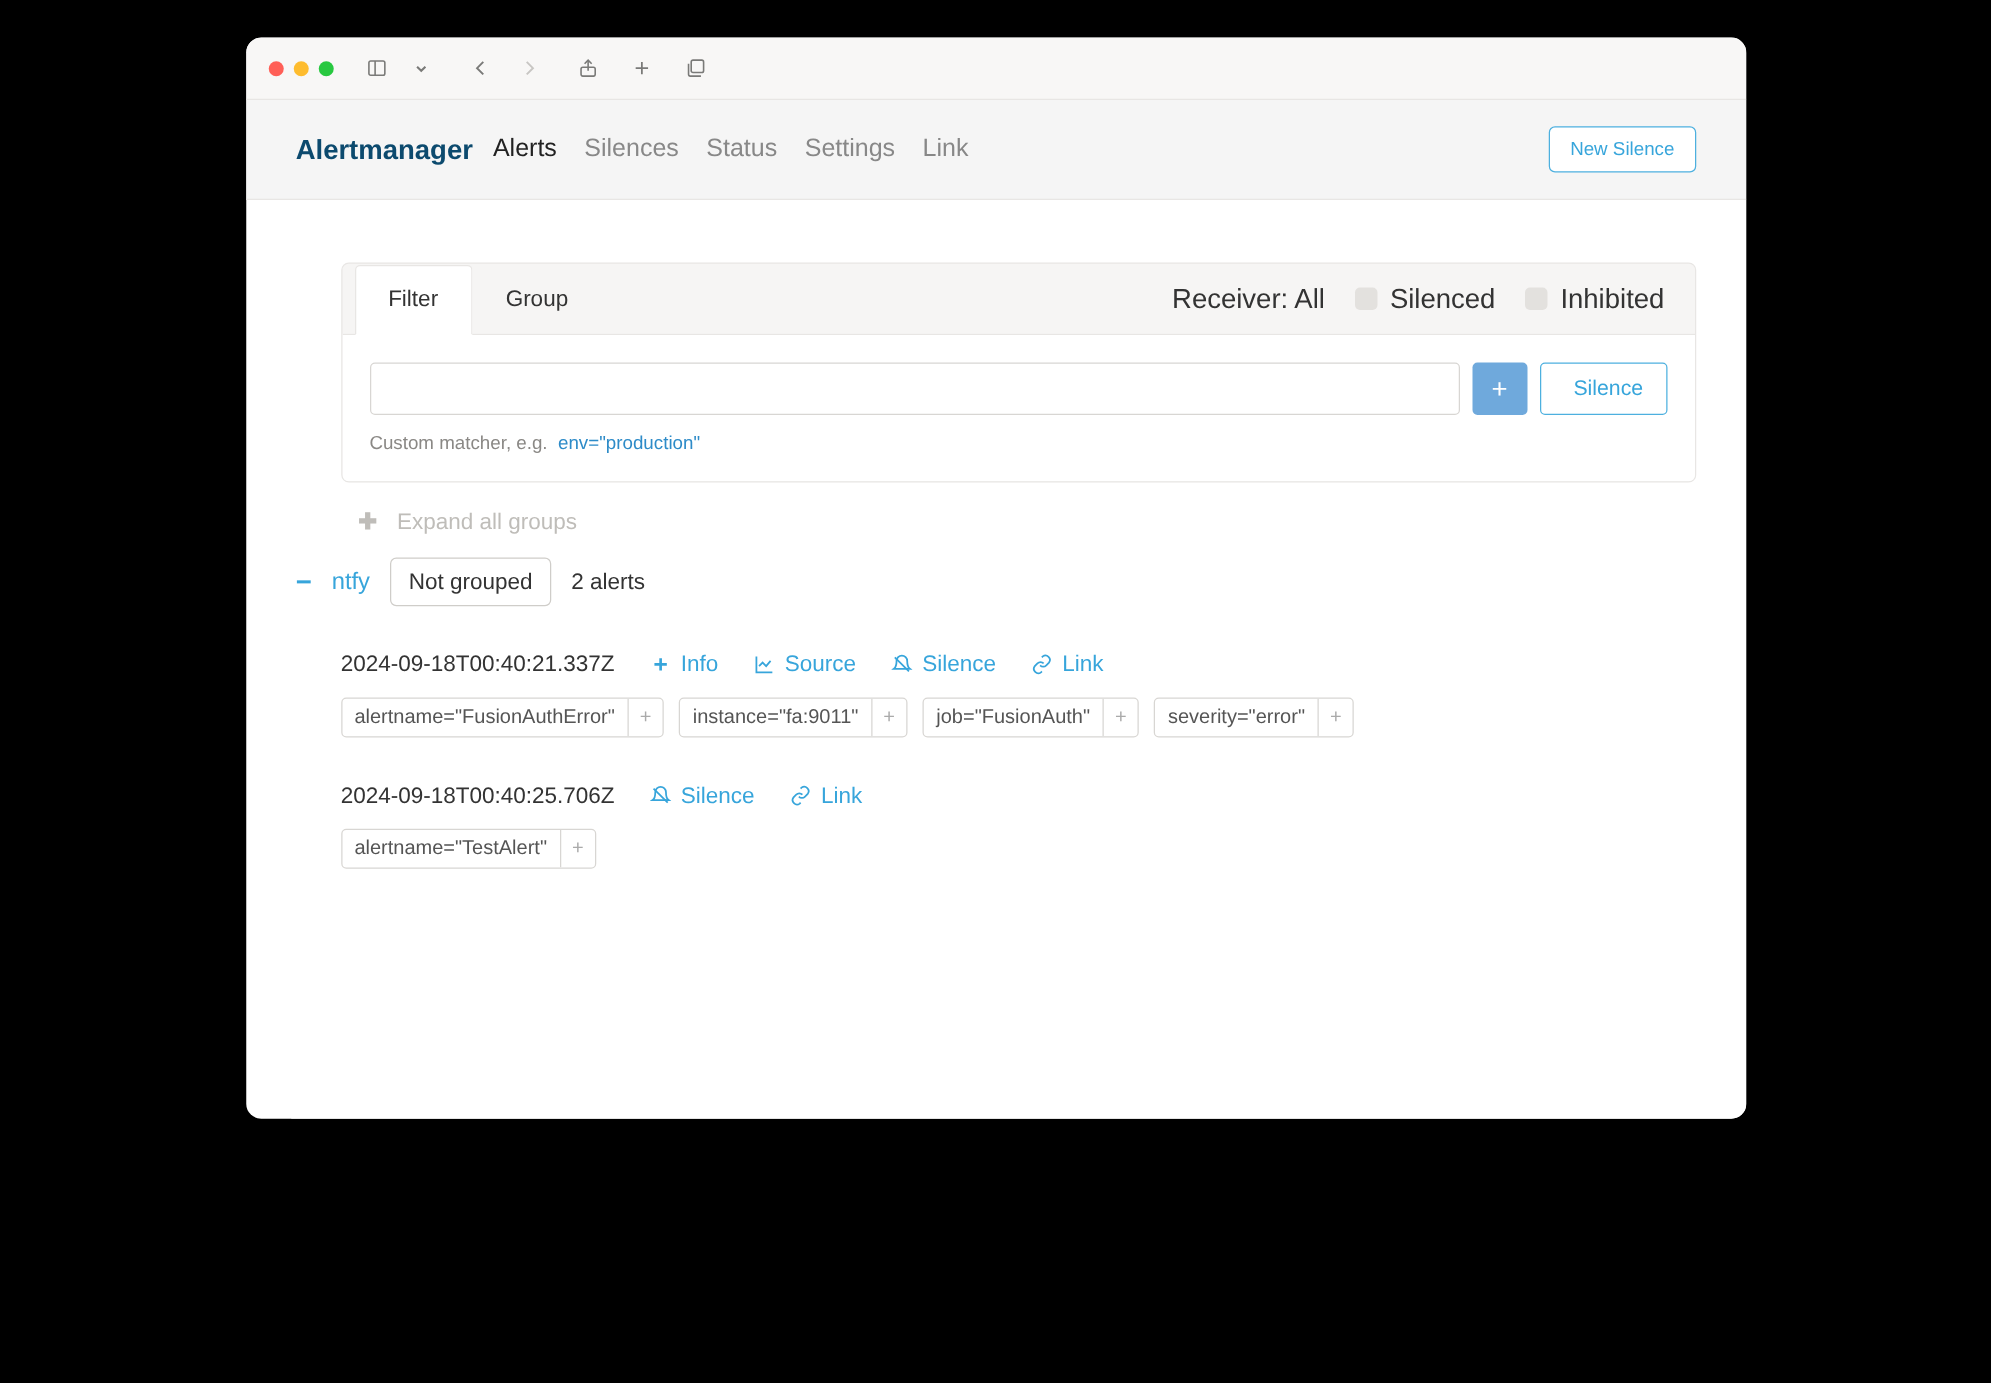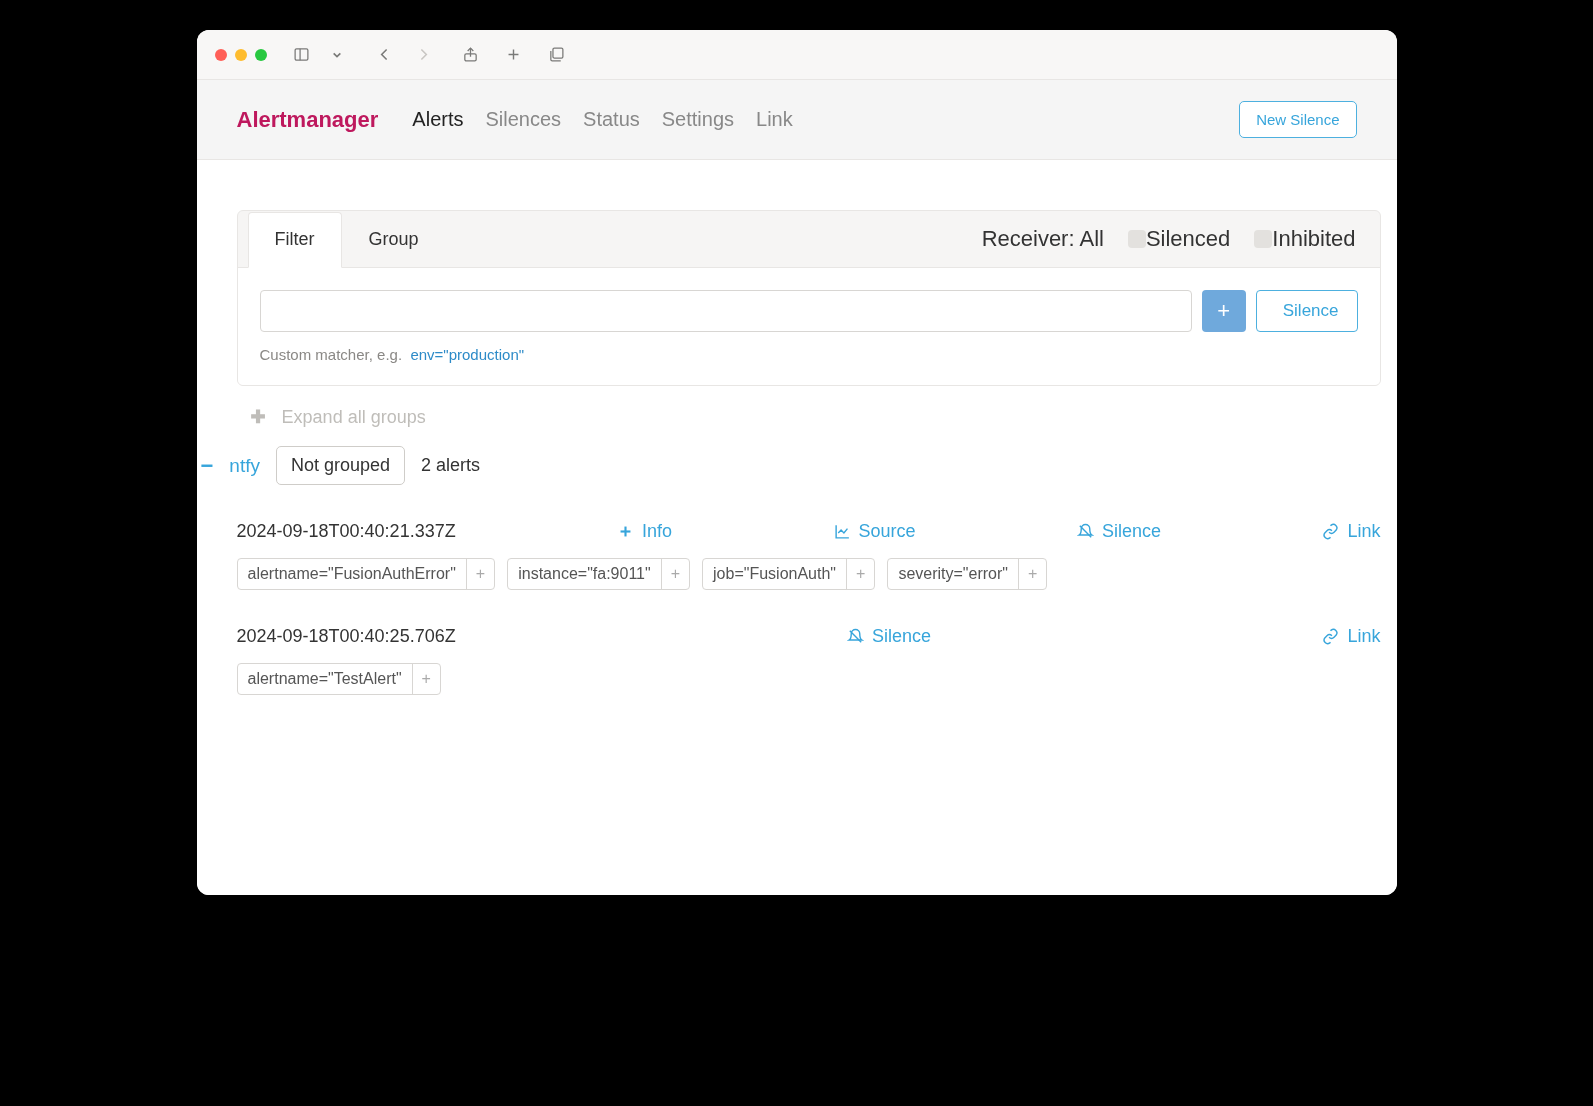--- a/index.html
+++ b/index.html
@@ -69,37 +69,37 @@
   background: #f5f5f5;
   border-bottom: 1px solid #e8e6e4;
   height: 80px;
   display: flex;
   align-items: center;
   padding: 0 40px;
 }
 .brand {
   font-size: 22px;
   font-weight: 600;
-  color: #be185d;
-  margin-right: 34px;
+  color: #0c4a6e;
+  margin-right: 16px;
 }
 .navlinks { display: flex; gap: 22px; }
 .navlink { font-size: 20px; color: #888; cursor: pointer; }
 .navlink.active { color: #222; }
 .navspacer { flex: 1; }
 .new-silence-btn {
   border: 1px solid #4db0df;
   color: #37a5db;
   background: #fff;
   border-radius: 5px;
   padding: 9px 16px;
   font-size: 15px;
 }
 
-.content { padding: 50px 16px 200px 40px; background: #fff; }
+.content { padding: 50px 40px 200px 40px; background: #fff; margin-left: 36px; }
 .filter-card {
   border: 1px solid #e8e6e4;
   border-radius: 6px;
   background: #f6f5f4;
   overflow: hidden;
 }
 .filter-tabs {
   display: flex;
   align-items: center;
   padding: 0 24px 0 0;
@@ -127,20 +127,21 @@
   margin-left: auto;
   display: flex;
   align-items: center;
   gap: 24px;
   font-size: 22px;
   color: #333;
 }
 .chk {
   display: inline-flex;
   align-items: center;
+  gap: 10px;
 }
 .chk .box {
   width: 18px; height: 18px;
   border-radius: 4px;
   background: #e3e1de;
 }
 .filter-body {
   background: #fff;
   border-top: 1px solid #e8e6e4;
   padding: 22px;
@@ -209,21 +210,20 @@
 .alert-count { color: #333; }
 
 .alert {
   margin-top: 36px;
 }
 .alert-head {
   display: flex;
   align-items: center;
   gap: 28px;
   font-size: 18px;
-  justify-content: space-between;
 }
 .timestamp { color: #333; }
 .alink { color: #37a5db; display: inline-flex; align-items: center; gap: 8px; }
 .alink svg { width: 17px; height: 17px; }
 .labels {
   display: flex;
   gap: 12px;
   margin-top: 16px;
   flex-wrap: wrap;
 }

